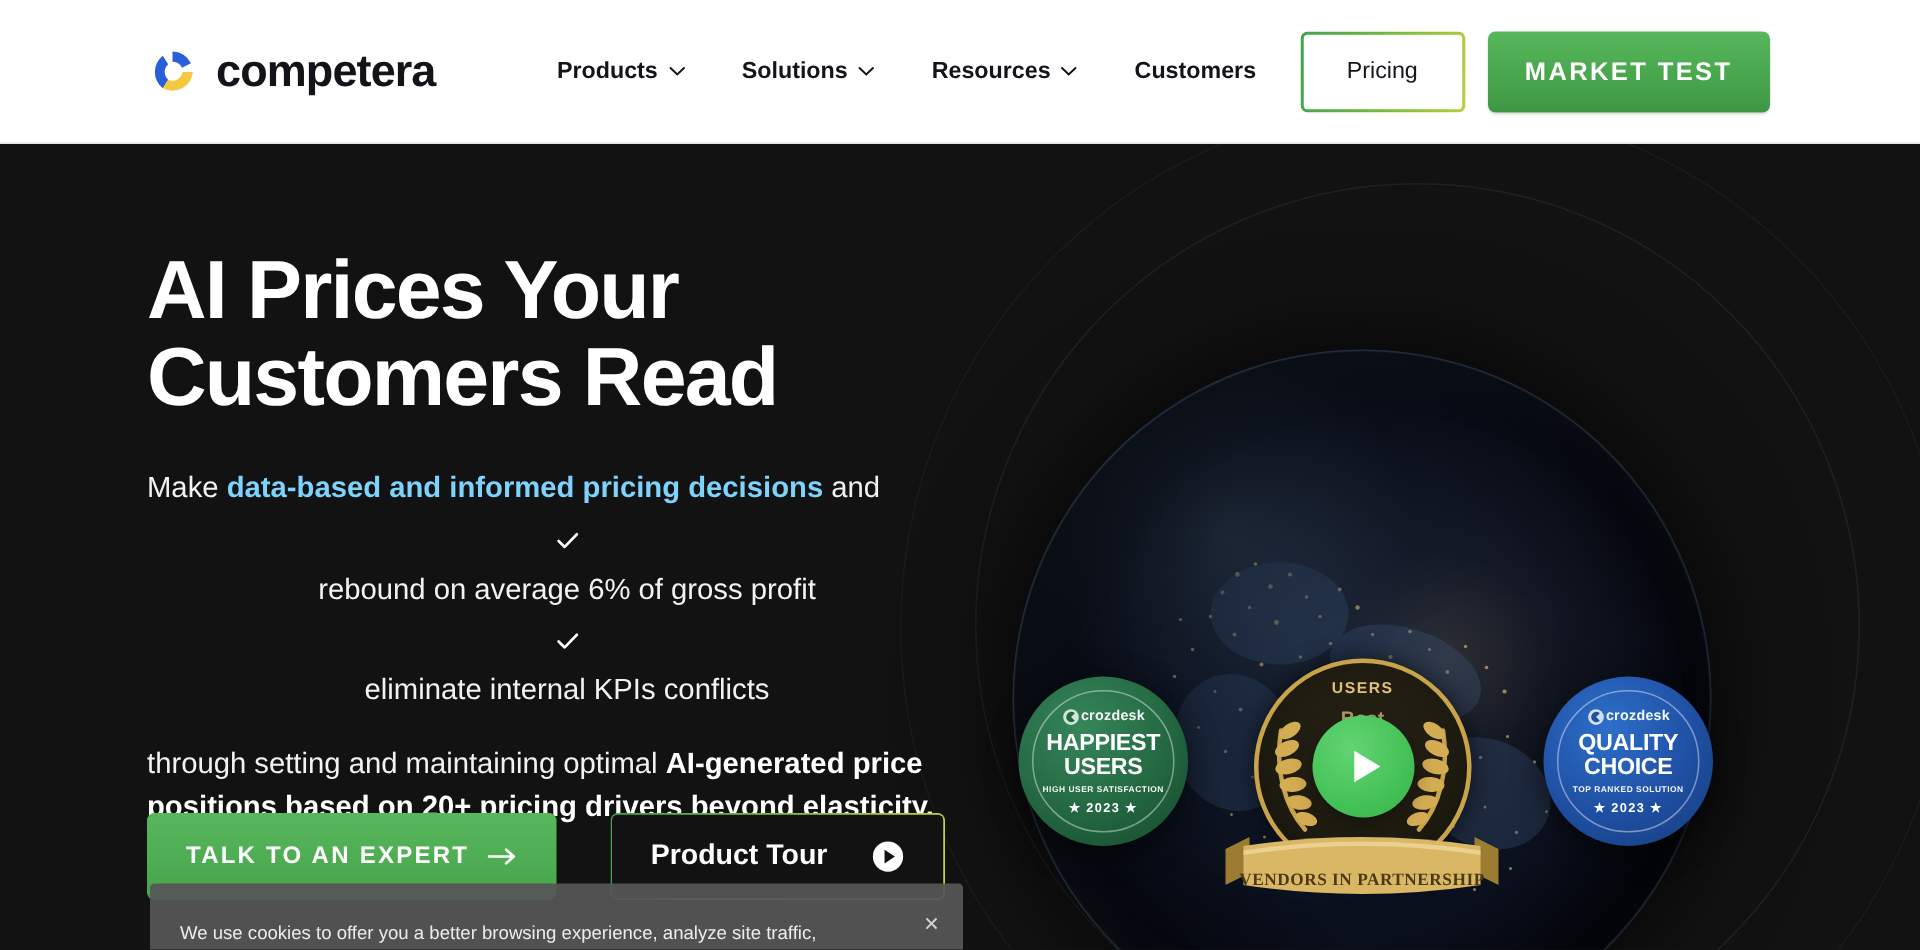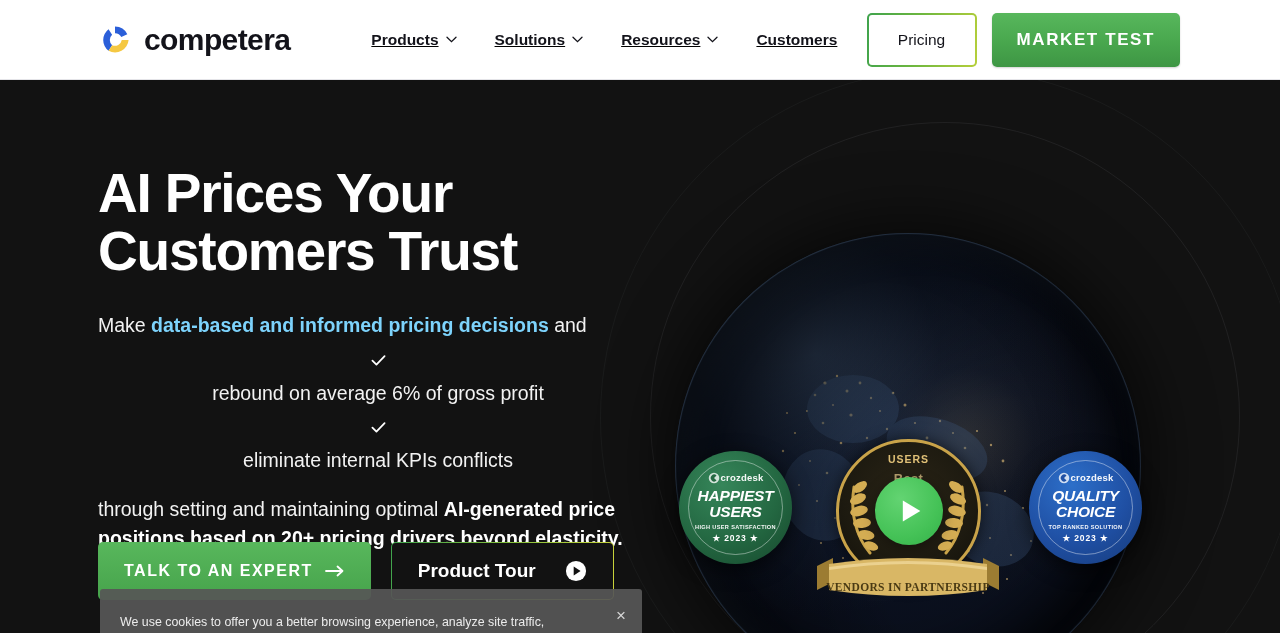--- a/index.html
+++ b/index.html
@@ -6,40 +6,39 @@
   html, body {
     width: 1280px; height: 633px;
     overflow: hidden;
     background: #121212;
     font-family: "Liberation Sans", sans-serif;
   }
 
   
   .header {
     position: absolute; top: 0; left: 0;
-    width: 1280px; height: 80px;
+    width: 1280px; height: 96px;
     background: #ffffff;
     border-bottom: 1px solid #e4e4e8;
     display: flex; align-items: center;
     z-index: 30;
   }
   .logo-wrap {
     display: flex; align-items: center; gap: 12px;
     margin-left: 98px;
     text-decoration: none;
   }
   .logo-mark { width: 34px; height: 34px; display: block; }
   .logo-text {
     font-size: 30px; font-weight: 700; color: #13131a;
     letter-spacing: -0.6px; line-height: 1;
   }
   .nav {
     display: flex; align-items: center; gap: 0px;
     margin-left: 62px;
-    text-decoration: underline;
   }
   .nav-item {
     display: flex; align-items: center; gap: 7px;
     padding: 8px 19px;
     font-size: 15.5px; font-weight: 700; color: #13131a;
     cursor: pointer; white-space: nowrap;
   }
   .chev { display: block; }
   .header-actions {
     position: absolute; right: 100px; top: 50%;
@@ -142,21 +141,21 @@
     cursor: pointer; white-space: nowrap;
   }
   .btn-tour {
     height: 58px; display: flex; align-items: center; gap: 29px;
     padding: 0 26px; border-radius: 5px;
     background:
       linear-gradient(#121212,#121212) padding-box,
       linear-gradient(100deg,#3fa34d 0%,#8ac23c 55%,#cbd23a 100%) border-box;
     border: 1.5px solid transparent;
     color: #fff; font-size: 19px; font-weight: 700;
-    cursor: pointer; white-space: nowrap;
+    cursor: pointer; white-space: nowrap; margin-left: 16px;
   }
   .play-sm { width: 22px; height: 22px; display: block; }
 
   
   .badge {
     position: absolute; border-radius: 50%;
     display: flex; flex-direction: column;
     align-items: center; justify-content: center;
     color: #fff; text-align: center;
   }
@@ -172,21 +171,21 @@
   }
   .badge-quality {
     width: 113px; height: 113px; left: 1029px; top: 371px;
     background: radial-gradient(circle at 38% 30%, #2d6fc9 0%, #1f4fa3 55%, #163a79 100%);
     box-shadow: 0 5px 20px rgba(0,0,0,.6);
     z-index: 12;
   }
   .crozdesk-row { display: flex; flex-direction: row; align-items: center; gap: 1px; }
   .croz-dot { width: 12px; height: 12px; display: block; opacity: .92; }
   .croz-name { font-size: 9.5px; font-weight: 700; letter-spacing: .2px; opacity: .95; }
-  .badge-title { font-size: 15.5px; font-weight: 700; line-height: 1.02; margin-top: 4px; letter-spacing: -.2px; font-style: italic; }
+  .badge-title { font-size: 15.5px; font-weight: 700; line-height: 1.02; margin-top: 4px; letter-spacing: -.2px; }
   .badge-sub { font-size: 5.6px; font-weight: 700; letter-spacing: .35px; margin-top: 5px; opacity: .95; }
   .badge-year { font-size: 8.5px; font-weight: 700; letter-spacing: .9px; margin-top: 3px; }
 
   .medal {
     position: absolute; left: 813px; top: 359px;
     width: 190px; height: 175px; z-index: 13;
   }
   .medal-disc {
     position: absolute; left: 23px; top: 0;
     width: 145px; height: 145px; border-radius: 50%;
@@ -445,21 +444,21 @@
     <div class="play-big">
       <svg viewBox="0 0 24 24">
         <path d="M5 3 L20 12 L5 21 Z" fill="#ffffff"></path>
       </svg>
     </div>
   </div>
 
   <div class="hero-copy">
     <h1 class="headline">
       <span>AI Prices Your</span><br>
-      <span>Customers Trust</span>
+      <span>Customers Read</span>
     </h1>
 
     <p class="lead"><span>Make </span><b>data-based and informed pricing decisions</b><span> and</span></p>
 
     <ul class="bullets">
       <li class="bullet">
         <svg class="check" viewBox="0 0 16 16">
           <path d="M1.5 8.2 L5.8 12.4 L14.5 3.4" stroke="#ffffff" stroke-width="1.9" fill="none" stroke-linecap="round" stroke-linejoin="round"></path>
         </svg>
         <span>rebound on average 6% of gross profit</span>

